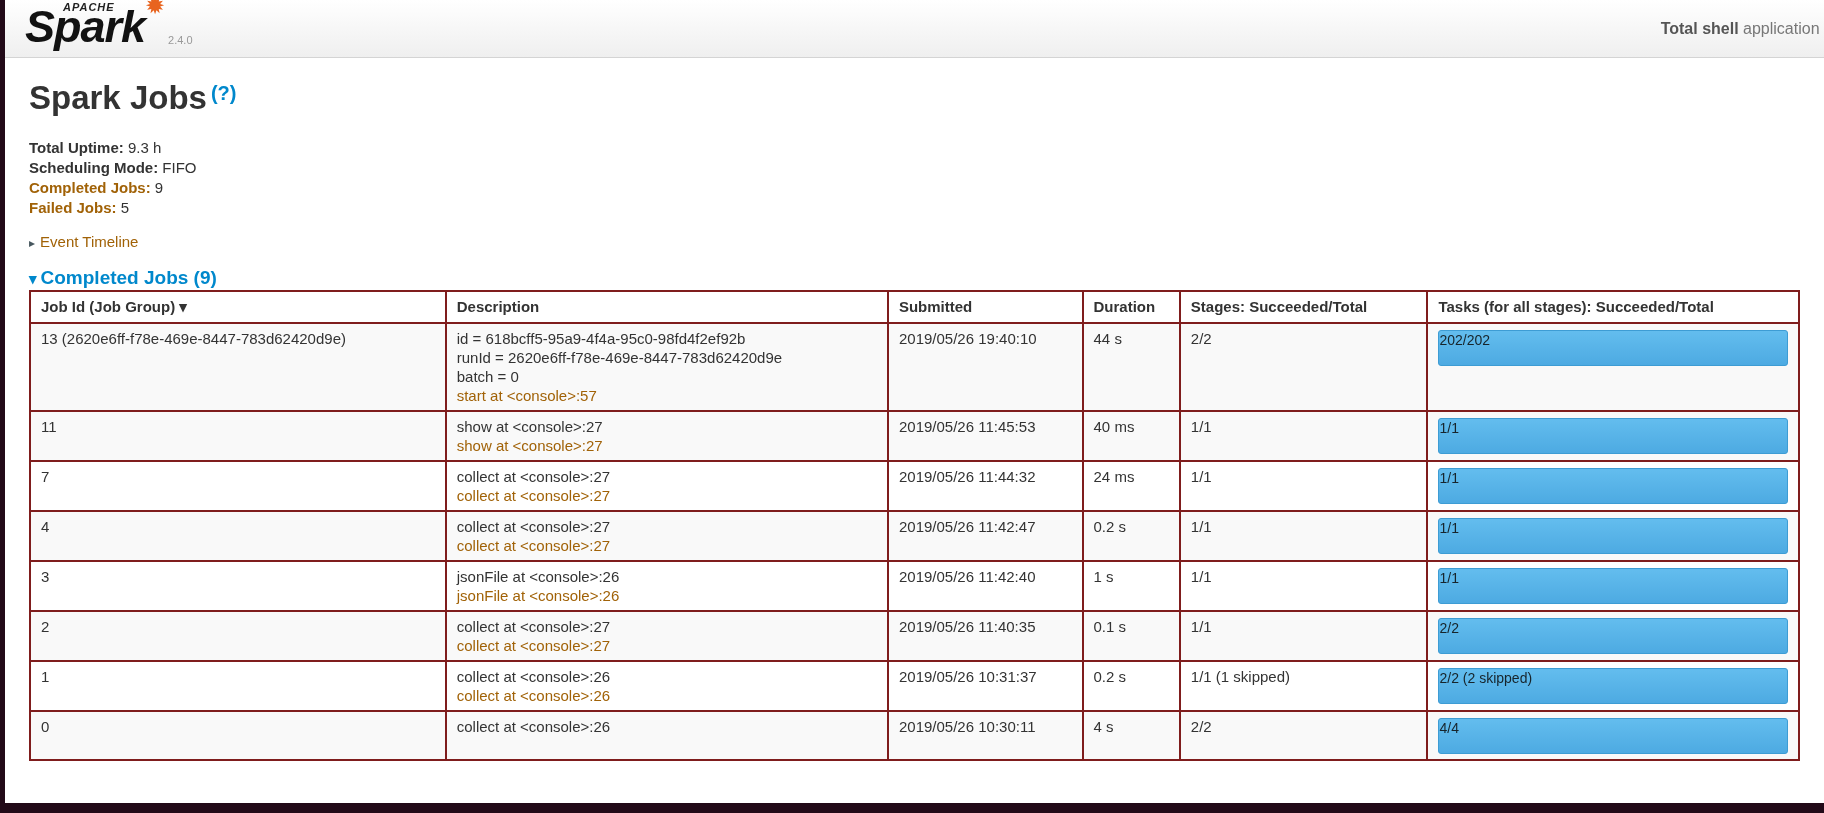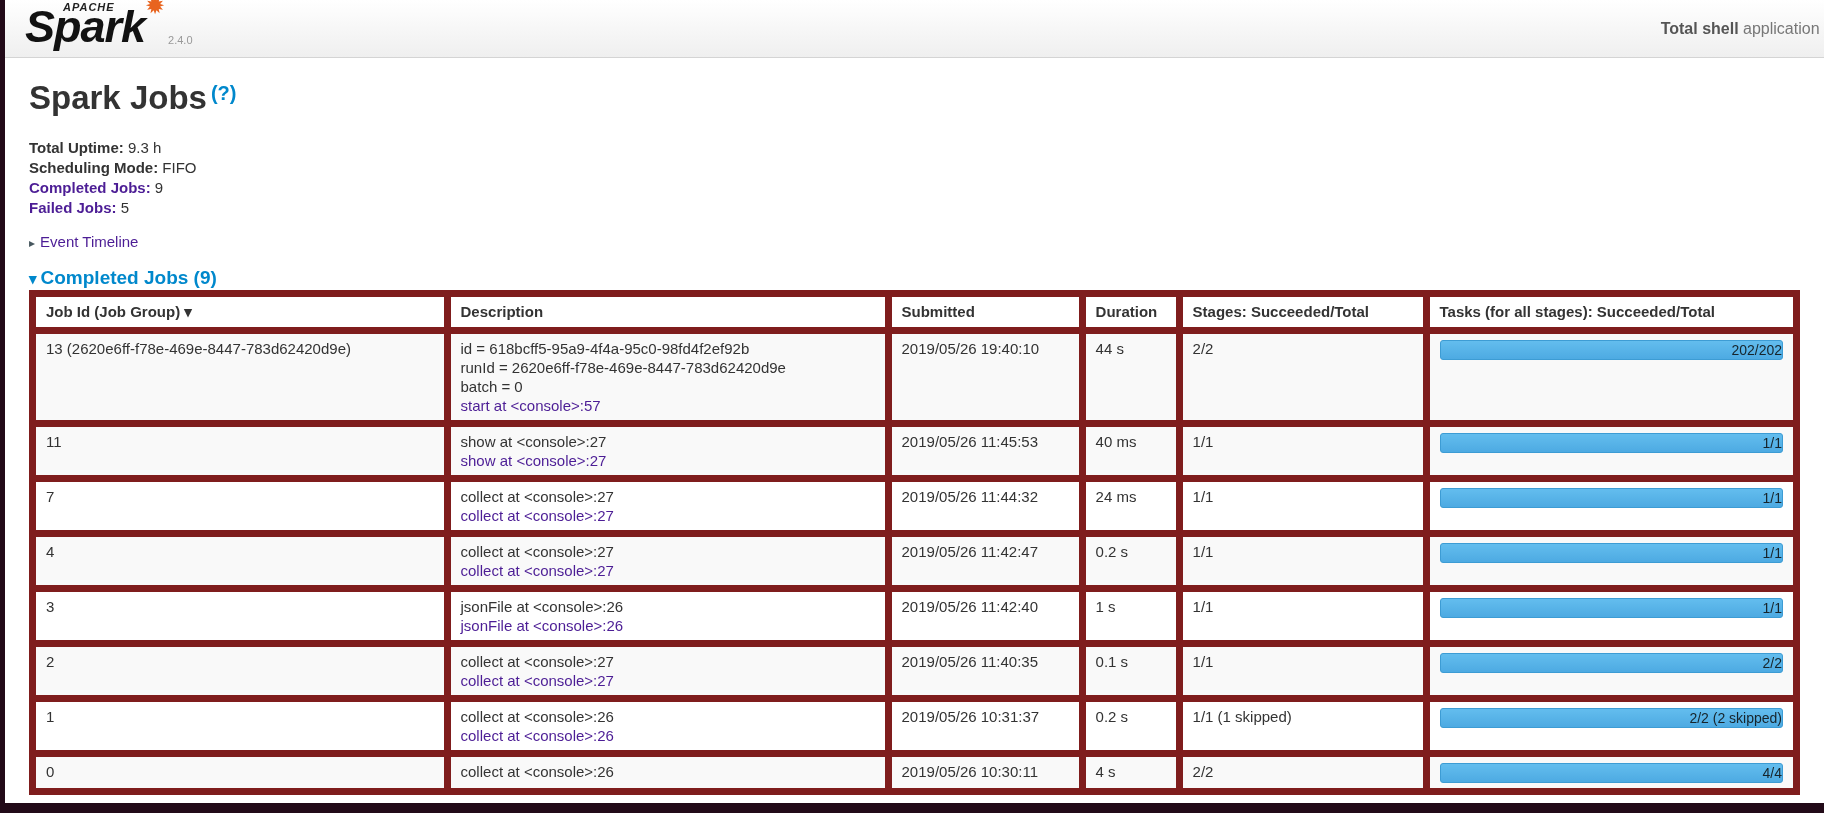--- a/index.html
+++ b/index.html
@@ -58,49 +58,49 @@
 
   
   .content { padding: 0 24px; }
   h1.page-title { margin: 20px 0 0; font-size: 33px; line-height: 40px; color: #333; font-weight: bold; }
   h1.page-title .help {
     font-size: 20px; color: #0088cc; font-weight: bold;
     position: relative; top: -9px; text-decoration: none; margin-left: 4px;
   }
   ul.summary { margin: 16px 0 0; padding: 0; list-style: none; }
   ul.summary li { font-size: 15px; line-height: 20px; color: #333; }
-  a.link { color: #4c1d95; text-decoration: none; cursor: pointer; }
+  a.link { color: #a16207; text-decoration: none; cursor: pointer; }
   ul.summary a.link { font-weight: bold; }
 
   .timeline { margin-top: 14px; font-size: 15px; line-height: 20px; }
   .timeline .arrow { color: #47575f; font-size: 12px; margin-right: 5px; }
 
   .section-header {
     margin: 14px 0 0; font-size: 19px; line-height: 22px;
     font-weight: bold; color: #0088cc; cursor: pointer;
   }
   .section-header .arrow { font-size: 15px; margin-right: 4px; }
 
   
   table.jobs-table {
     width: 100%; border-collapse: collapse; table-layout: fixed;
     font-size: 15px; color: #333; border: 1px solid #dddddd;
   }
   .jobs-table th, .jobs-table td {
-    border: 7px solid #7f1d1d; text-align: left; vertical-align: top;
+    border: 2px solid #7f1d1d; text-align: left; vertical-align: top;
   }
   .jobs-table th { padding: 6px 10px; font-weight: bold; line-height: 18px; white-space: nowrap; overflow: hidden; }
   .jobs-table td { padding: 5px 10px; line-height: 19px; }
   .jobs-table tr.odd { background: #f9f9f9; }
   .desc-line { line-height: 19px; }
   .task-bar {
-    height: 20px; line-height: 18px; width: 100%;
+    height: 36px; line-height: 18px; width: 100%;
     background: linear-gradient(#63bdee, #4daae2);
     border: 1px solid #3d9cd4; border-radius: 3px;
-    text-align: right; font-size: 14px; color: #17242b;
+    text-align: left; font-size: 14px; color: #17242b;
     margin-top: 1px;
   }
 </style>
 </head>
 <body>
 
 <div class="page">
 
   <nav class="navbar">
     <div class="logo">

